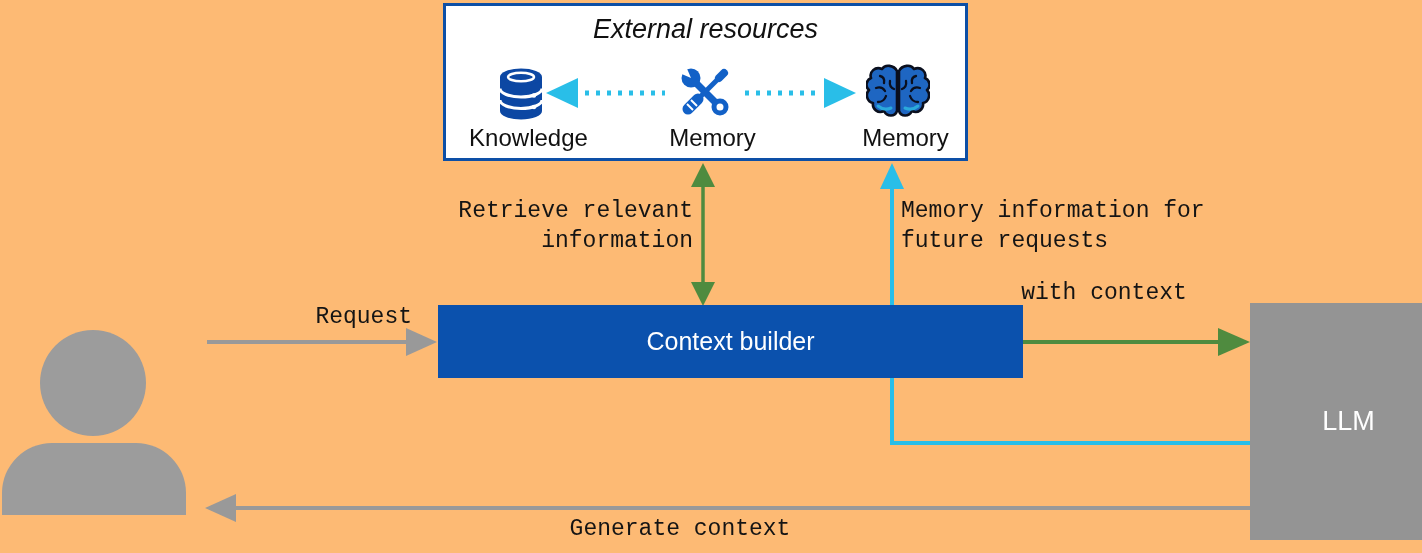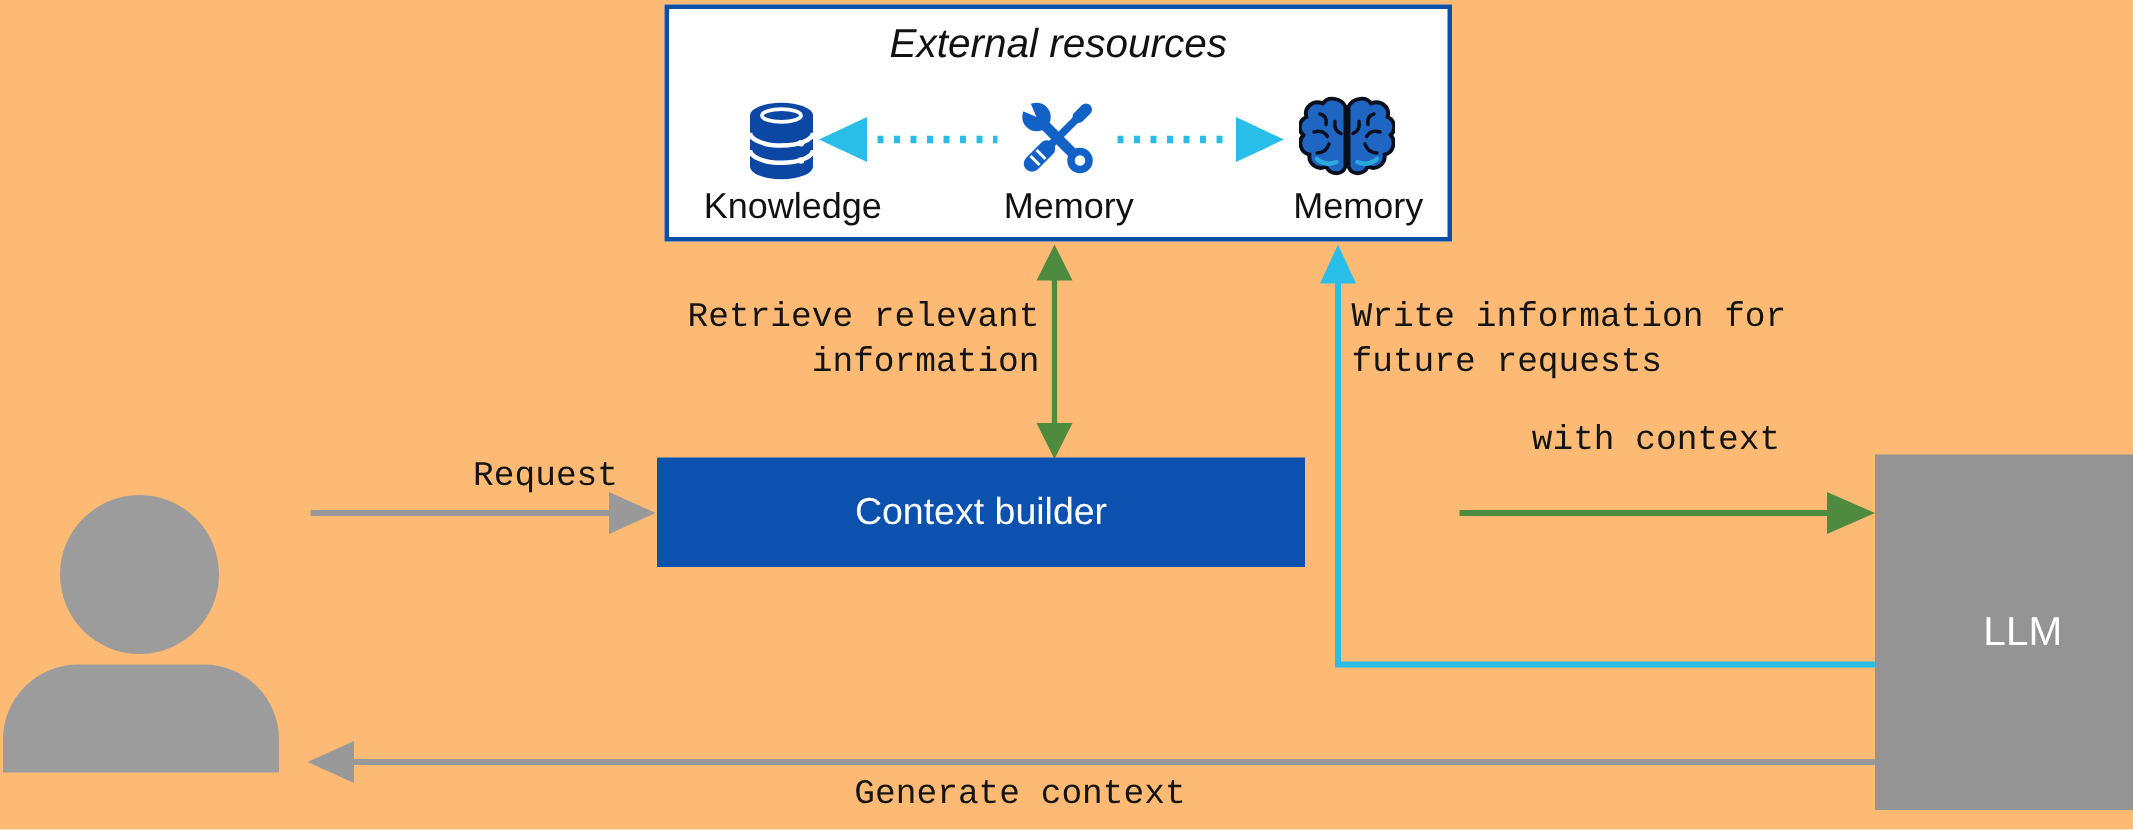--- a/index.html
+++ b/index.html
@@ -2,21 +2,21 @@
 <html><head>
 <meta charset="utf-8">
 <style>
   html,body{margin:0;padding:0;background:#ffffff;}
   .canvas{
     position:relative;width:1422px;height:553px;background:#fdba74;overflow:hidden;
     font-family:"Liberation Sans",sans-serif;color:#141414;
   }
   svg.arrows{position:absolute;left:0;top:0;z-index:1;}
   .node{position:absolute;display:flex;align-items:center;justify-content:center;box-sizing:border-box;}
-  #context-builder{left:438px;top:305px;width:432px;height:73px;background:#0B51AD;color:#fff;font-size:25px;z-index:2;}
+  #context-builder{left:438px;top:305px;width:585px;height:73px;background:#0B51AD;color:#fff;font-size:25px;z-index:2;}
   #llm{left:1250px;top:303px;width:197px;height:237px;background:#949494;color:#fff;font-size:27px;z-index:2;}
   #external-panel{
     position:absolute;left:443px;top:3px;width:525px;height:158px;
     border:3px solid #0D4FA6;background:#fff;z-index:2;box-sizing:border-box;
   }
   #external-title{position:absolute;left:0;top:8px;width:100%;text-align:center;
     font-style:italic;font-size:27px;color:#111;}
   .ext-item{position:absolute;top:52px;width:150px;display:flex;flex-direction:column;align-items:center;}
   .ext-item .icon-slot{height:62px;display:flex;align-items:flex-end;justify-content:center;}
   .ext-item .ext-label{font-size:24px;margin-top:4px;color:#111;white-space:nowrap;margin-left:15px;}
@@ -148,21 +148,21 @@
   </div>
 
   <div class="edge-label" id="lbl-request">Request</div>
 
   <div class="edge-label" id="lbl-retrieve">
     <div>Retrieve relevant</div>
     <div>information</div>
   </div>
 
   <div class="edge-label" id="lbl-write">
-    <div>Write information for</div>
+    <div>Memory information for</div>
     <div>future requests</div>
   </div>
 
   <div class="edge-label" id="lbl-augment">
     <div>with context</div>
   </div>
 
   <div class="edge-label" id="lbl-generate">Generate context</div>
 
 </div>

